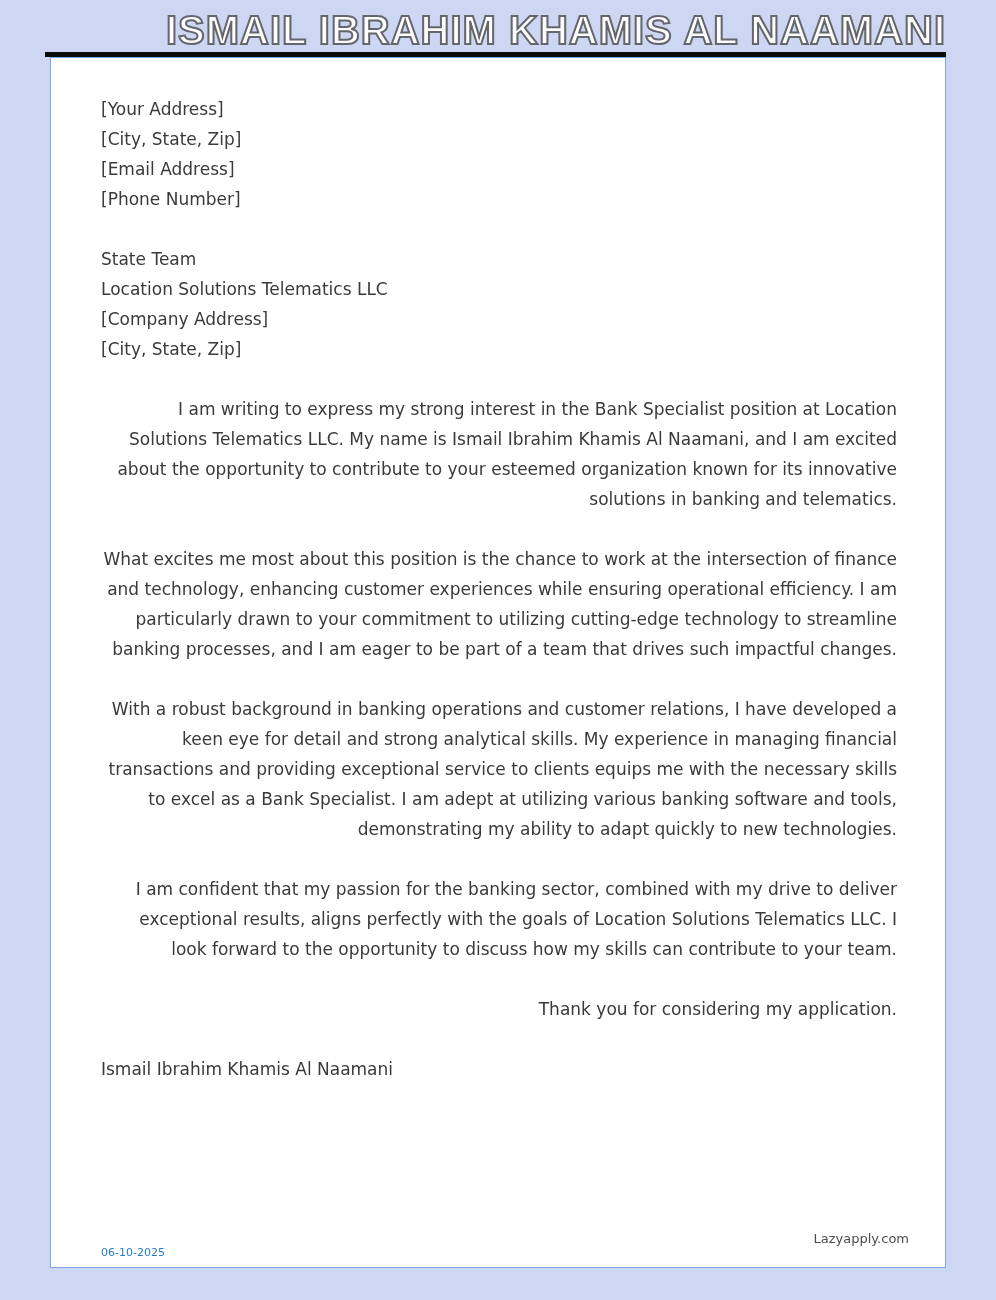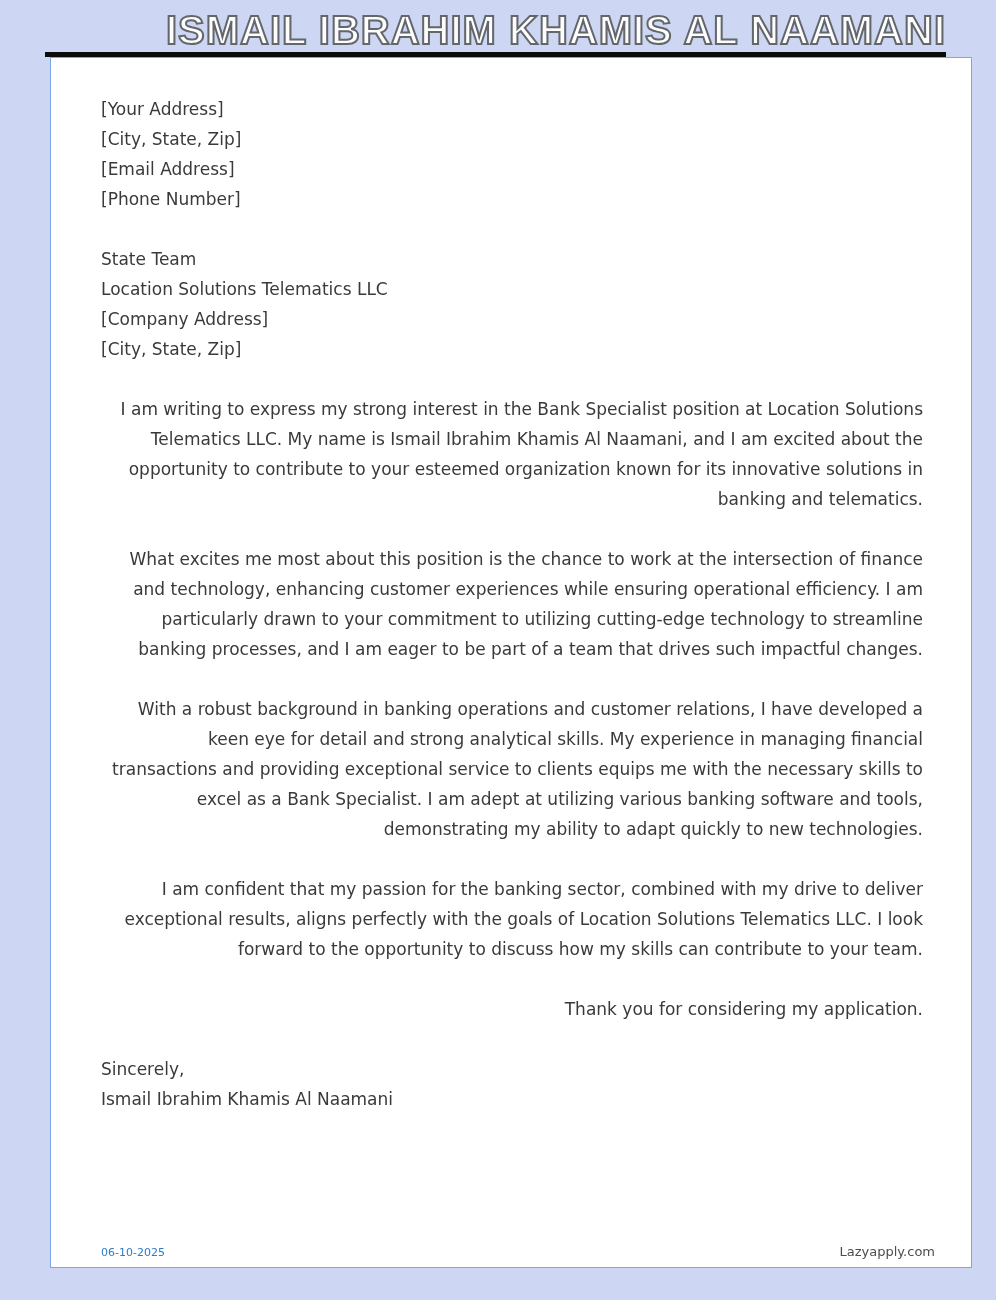--- a/index.html
+++ b/index.html
@@ -36,21 +36,20 @@
   }
   .page {
     position: absolute;
     top: 57px;
     left: 50px;
     width: 894px;
     height: 1209px;
     background: #ffffff;
     border: 1px solid #7ba6e8;
     box-sizing: content-box;
-    padding-left: 26px;
   }
   .content {
     position: absolute;
     top: 0; left: 0; right: 0; bottom: 0;
     padding: 36px 48px 0 50px;
     color: #3a3a3a;
     font-size: 17px;
     line-height: 30px;
   }
   .block { margin: 0 0 30px 0; }
@@ -58,21 +57,21 @@
   .footer-date {
     position: absolute;
     left: 50px;
     bottom: 8px;
     font-size: 11px;
     color: #2b7cc9;
   }
   .watermark {
     position: absolute;
     right: 36px;
-    bottom: 8px;
+    bottom: 21px;
     font-size: 13px;
     color: #4d4d4d;
   }
 </style>
 </head>
 <body>
 
 <div class="header-name">ISMAIL IBRAHIM KHAMIS AL NAAMANI</div>
 <div class="header-rule"></div>
 
@@ -94,21 +93,20 @@
     </div>
 
 
     <p class="para">I am writing to express my strong interest in the Bank Specialist position at Location Solutions Telematics LLC. My name is Ismail Ibrahim Khamis Al Naamani, and I am excited about the opportunity to contribute to your esteemed organization known for its innovative solutions in banking and telematics.</p>
     <p class="para">What excites me most about this position is the chance to work at the intersection of finance and technology, enhancing customer experiences while ensuring operational efficiency. I am particularly drawn to your commitment to utilizing cutting-edge technology to streamline banking processes, and I am eager to be part of a team that drives such impactful changes.</p>
     <p class="para">With a robust background in banking operations and customer relations, I have developed a keen eye for detail and strong analytical skills. My experience in managing financial transactions and providing exceptional service to clients equips me with the necessary skills to excel as a Bank Specialist. I am adept at utilizing various banking software and tools, demonstrating my ability to adapt quickly to new technologies.</p>
     <p class="para">I am confident that my passion for the banking sector, combined with my drive to deliver exceptional results, aligns perfectly with the goals of Location Solutions Telematics LLC. I look forward to the opportunity to discuss how my skills can contribute to your team.</p>
     <p class="para">Thank you for considering my application.</p>
 
     <div class="block">
-      <div>Sincerely,</div>
       <div>Ismail Ibrahim Khamis Al Naamani</div>
     </div>
 
   </div>
 
   <div class="footer-date">06-10-2025</div>
   <div class="watermark">Lazyapply.com</div>
 </div>
 
 </body></html>

